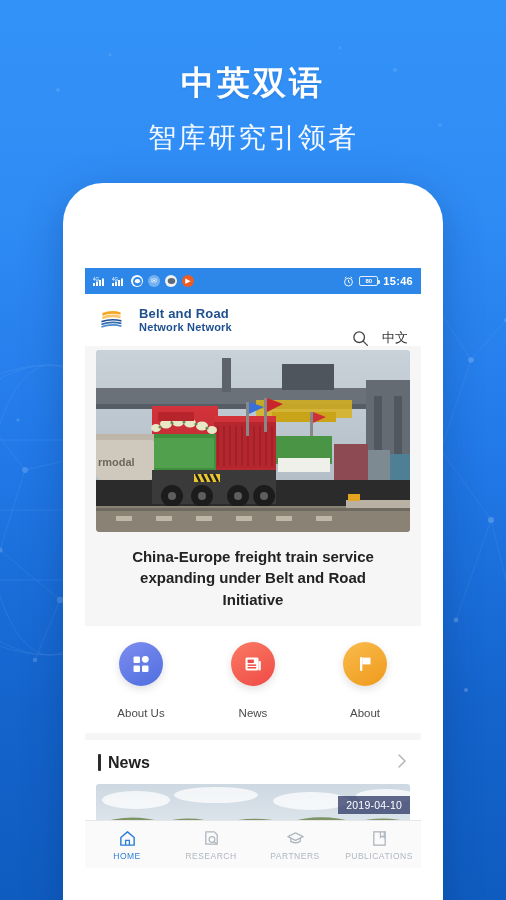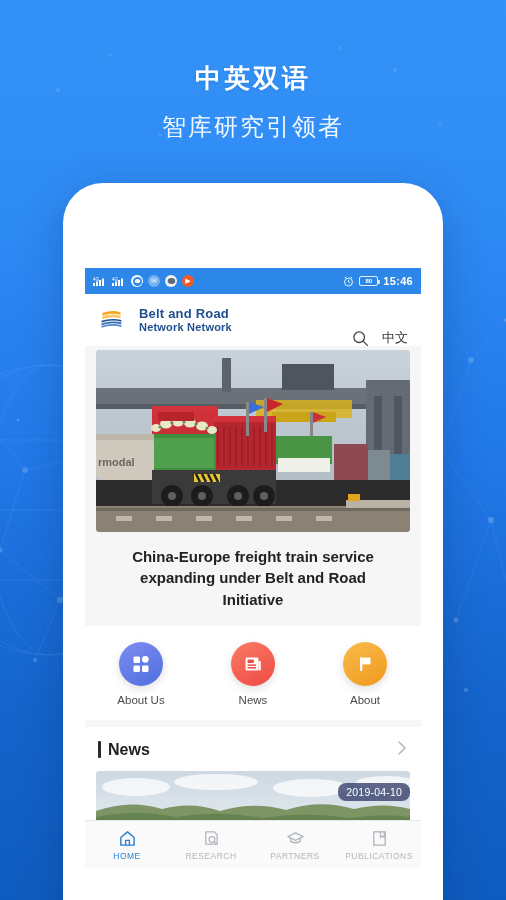--- a/index.html
+++ b/index.html
@@ -16,25 +16,25 @@
   .globe { left:-70px; top:360px; opacity:.30; }
   .dots-right { right:-10px; top:170px; opacity:.32; }
   .dots-top { left:40px; top:30px; opacity:.25; }
 
   
   .headline {
     position:absolute; top:62px; left:0; right:0; text-align:center;
     color:#ffffff; z-index:5;
   }
   .headline .h1 {
-    font-size:26px; font-weight:bold; letter-spacing:3px; line-height:1.25;
+    font-size:33px; font-weight:bold; letter-spacing:3px; line-height:1.25;
     text-shadow:0 1px 3px rgba(0,0,0,.10);
   }
   .headline .h2 {
-    font-size:24px; font-weight:normal; letter-spacing:2px; margin-top:16px;
+    font-size:28px; font-weight:normal; letter-spacing:2px; margin-top:16px;
     color:#f2f8ff;
   }
 
   
   .phone {
     position:absolute; left:63px; top:183px; width:380px; height:760px;
     background:#ffffff;
     border-radius:40px 40px 22px 22px;
     box-shadow:0 10px 40px rgba(4,40,96,.28);
     overflow:hidden;
@@ -87,21 +87,21 @@
   .hero svg { display:block; width:100%; height:100%; }
   .hero-title {
     padding:14px 14px 16px; font-size:15px; font-weight:bold; color:#222;
     line-height:1.42; text-align:center;
   }
 
   
   .quick {
     background:#fff; display:flex; padding:16px 0 14px; justify-content:space-around;
   }
-  .qitem { display:flex; flex-direction:column; align-items:center; gap:8px; width:84px; }
+  .qitem { display:flex; flex-direction:column; align-items:center; gap:21px; width:84px; }
   .qcircle {
     width:44px; height:44px; border-radius:50%; display:flex;
     align-items:center; justify-content:center;
     box-shadow:0 3px 8px rgba(0,0,0,.13);
   }
   .qlabel { font-size:11.5px; color:#4a4a4a; }
 
   
   .sec-head {
     background:#fff; margin-top:7px; padding:13px 13px 11px;
@@ -110,21 +110,21 @@
   .sec-bar { width:3px; height:17px; background:#2b2b2b; margin-right:7px; border-radius:1px; }
   .sec-title { font-size:16px; font-weight:bold; color:#222; }
   .chev { margin-left:auto; color:#b5b5b5; }
   .news-card { background:#fff; padding:0 11px 10px; }
   .news-img {
     width:100%; height:66px; border-radius:3px; overflow:hidden; position:relative;
   }
   .news-img svg { display:block; width:100%; height:100%; }
   .date-badge {
     position:absolute; right:0; top:12px; background:rgba(42,52,100,.74);
-    color:#fff; font-size:10.5px; padding:3px 8px; letter-spacing:.2px;border-radius:8px;
+    color:#fff; font-size:10.5px; padding:3px 8px; letter-spacing:.2px;
   }
 
   
   .tabbar {
     position:absolute; left:0; right:0; bottom:0; height:48px; background:#fafafa;
     border-top:1px solid #e6e6e6; display:flex;
   }
   .tab {
     flex:1; display:flex; flex-direction:column; align-items:center;
     justify-content:center; gap:3px; color:#b0b7bf;

